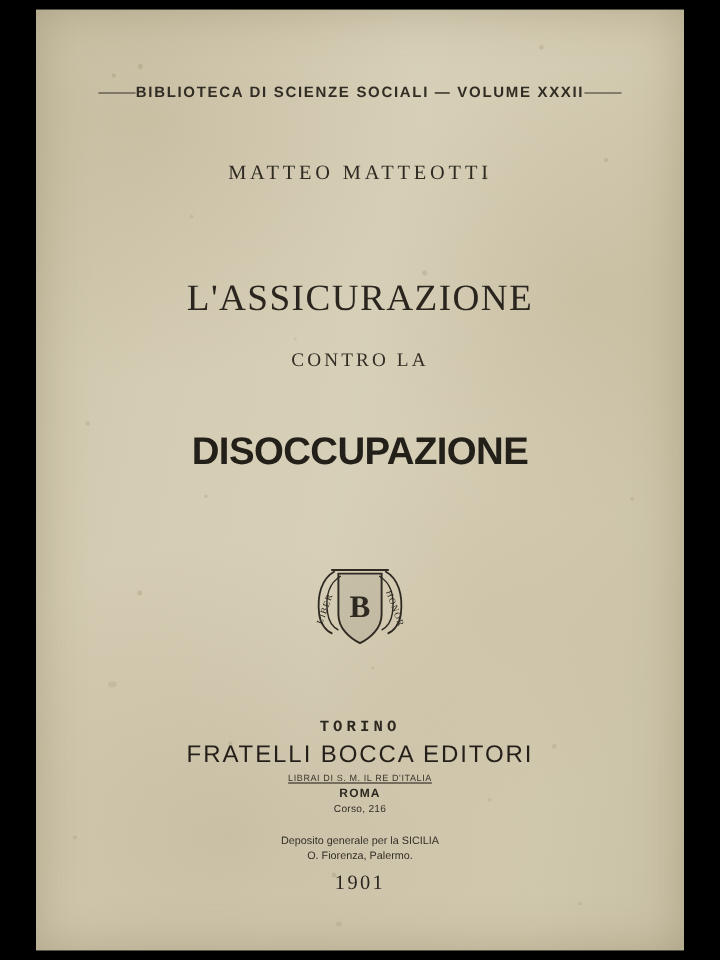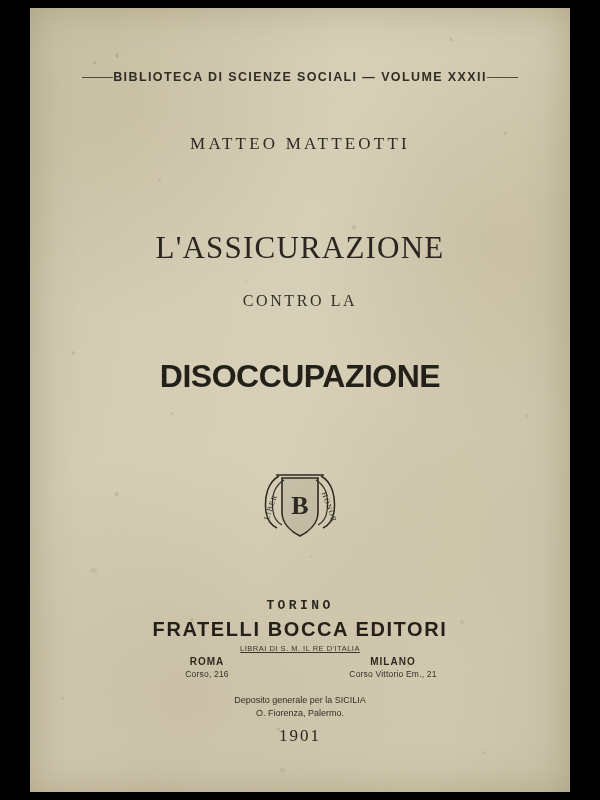--- a/index.html
+++ b/index.html
@@ -144,21 +144,21 @@
     font-family: Liberation Mono, monospace;
     font-size: 13px;
     font-weight: 700;
     letter-spacing: 3.4px;
     color: #2c2820;
   }
   #publisher {
     margin-top: 5px;
     font-family: "Liberation Sans", sans-serif;
     font-size: 20px;
-    font-weight: 700;
+    font-weight: 400;
     letter-spacing: 1.6px;
     color: #241f19;
   }
   #royal-line {
     margin-top: 3px;
     font-family: "Liberation Sans", sans-serif;
     font-size: 7.5px;
     letter-spacing: 0.5px;
     color: #3b352c;
     text-decoration: underline;
@@ -271,24 +271,20 @@
       <div id="city">TORINO</div>
       <div id="publisher">FRATELLI BOCCA EDITORI</div>
       <div id="royal-line">LIBRAI DI S. M. IL RE D'ITALIA</div>
     </div>
 
     <div id="branches">
       <div class="branch">
         <div class="bname">ROMA</div>
         <div class="baddr">Corso, 216</div>
       </div>
-      <div class="branch">
-        <div class="bname">MILANO</div>
-        <div class="baddr">Corso Vittorio Em., 21</div>
-      </div>
     </div>
 
     <div class="ink" id="depot">
       <div>Deposito generale per la SICILIA</div>
       <div>O. Fiorenza, Palermo.</div>
     </div>
 
     <div class="ink" id="year">1901</div>
 
   </div>

